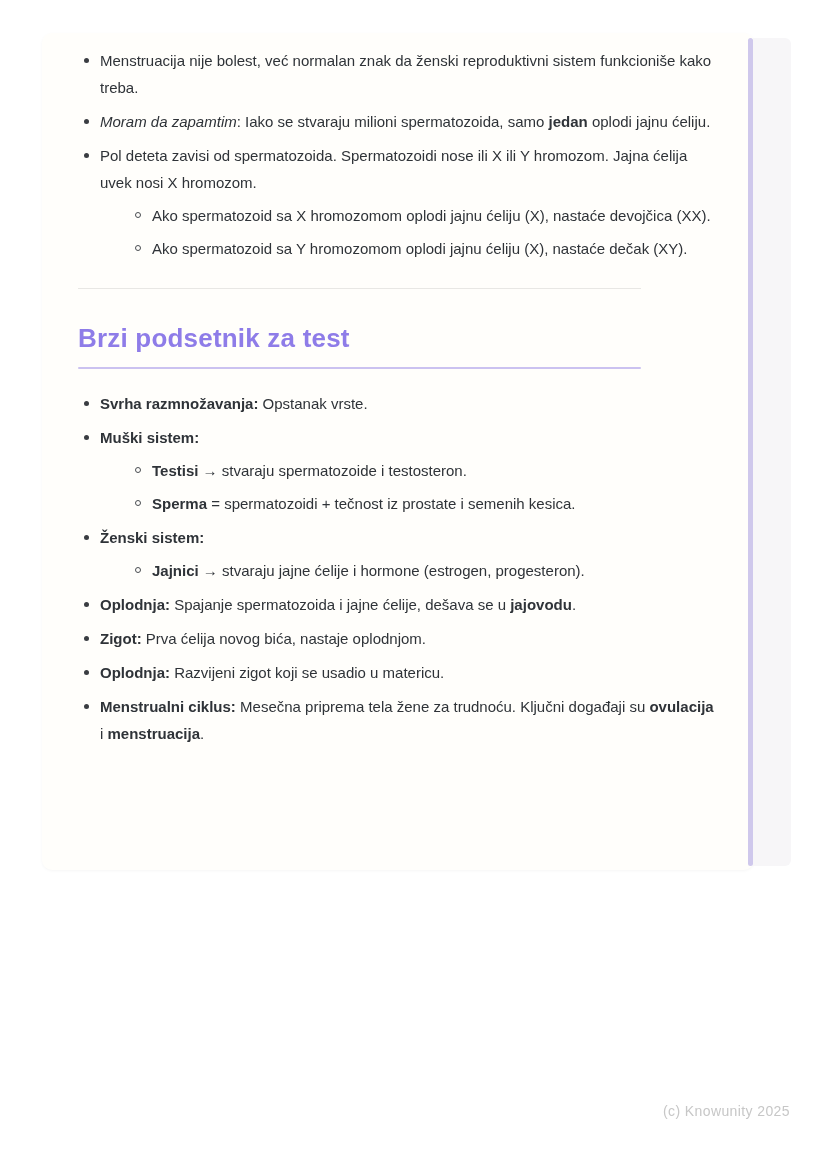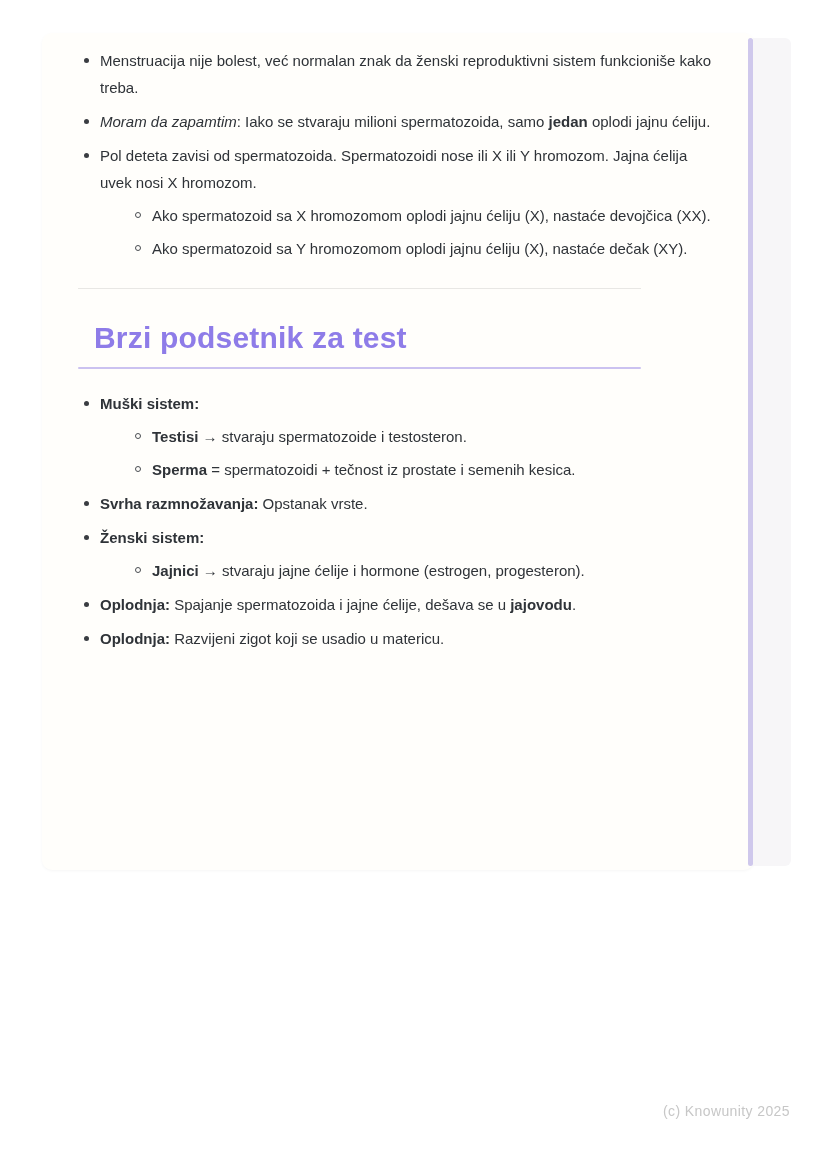--- a/index.html
+++ b/index.html
@@ -55,22 +55,22 @@
     width:4px;height:4px;border-radius:50%;
     background:transparent;border:1.5px solid #4a4d52;
   }
   .seg-b{font-weight:700;}
   .seg-i{font-style:italic;}
   hr.section-divider{
     border:none;border-top:1px solid var(--divider);
     width:563px;margin:26px 0 0 0;
   }
   h1.section-heading{
-    margin:32px 0 12px 16px;
-    font-size:30px;line-height:34px;font-weight:700;
+    margin:32px 0 12px 0;
+    font-size:26px;line-height:34px;font-weight:700;
     color:var(--accent);
     letter-spacing:0.2px;
   }
   .heading-underline{
     width:563px;height:2px;background:var(--underline);
     margin:0 0 21px 0;border-radius:1px;
   }
   .copyright{
     position:absolute;right:38px;top:1103px;
     font-size:14px;color:var(--footer);
@@ -86,29 +86,31 @@
       <li><span class="seg-i">Moram da zapamtim</span><span>: Iako se stvaraju milioni spermatozoida, samo </span><span class="seg-b">jedan</span><span> oplodi jajnu ćeliju.</span></li>
       <li><span>Pol deteta zavisi od spermatozoida. Spermatozoidi nose ili X ili Y hromozom. Jajna ćelija uvek nosi X hromozom.</span><ul class="sublist">
           <li><span>Ako spermatozoid sa X hromozomom oplodi jajnu ćeliju (X), nastaće devojčica (XX).</span></li>
           <li><span>Ako spermatozoid sa Y hromozomom oplodi jajnu ćeliju (X), nastaće dečak (XY).</span></li>
         </ul></li>
     </ul>
   <hr class="section-divider">
   <h1 class="section-heading">Brzi podsetnik za test</h1>
   <div class="heading-underline"></div>
   <ul class="list">
+      <li><span class="seg-b">Svrha razmnožavanja:</span><span> Opstanak vrste.</span></li>
       <li><span class="seg-b">Muški sistem:</span><ul class="sublist">
           <li><span class="seg-b">Testisi</span><span> → stvaraju spermatozoide i testosteron.</span></li>
           <li><span class="seg-b">Sperma</span><span> = spermatozoidi + tečnost iz prostate i semenih kesica.</span></li>
         </ul></li>
-      <li><span class="seg-b">Svrha razmnožavanja:</span><span> Opstanak vrste.</span></li>
       <li><span class="seg-b">Ženski sistem:</span><ul class="sublist">
           <li><span class="seg-b">Jajnici</span><span> → stvaraju jajne ćelije i hormone (estrogen, progesteron).</span></li>
         </ul></li>
       <li><span class="seg-b">Oplodnja:</span><span> Spajanje spermatozoida i jajne ćelije, dešava se u </span><span class="seg-b">jajovodu</span><span>.</span></li>
+      <li><span class="seg-b">Zigot:</span><span> Prva ćelija novog bića, nastaje oplodnjom.</span></li>
       <li><span class="seg-b">Oplodnja:</span><span> Razvijeni zigot koji se usadio u matericu.</span></li>
+      <li><span class="seg-b">Menstrualni ciklus:</span><span> Mesečna priprema tela žene za trudnoću. Ključni događaji su </span><span class="seg-b">ovulacija</span><span> i </span><span class="seg-b">menstruacija</span><span>.</span></li>
     </ul>
 </div>
 
 <div class="edge-bar"></div>
 <div class="next-page"></div>
 
 <div class="copyright">(c) Knowunity 2025</div>
 
 </body></html>

